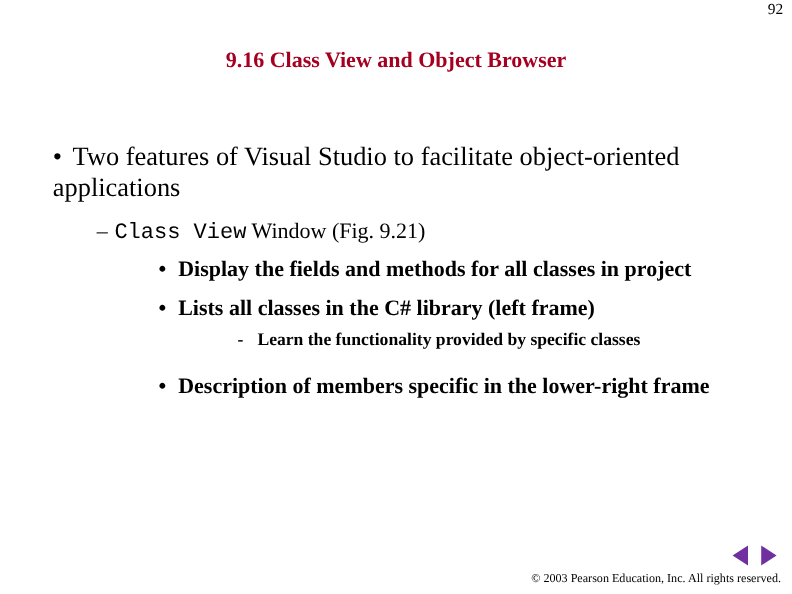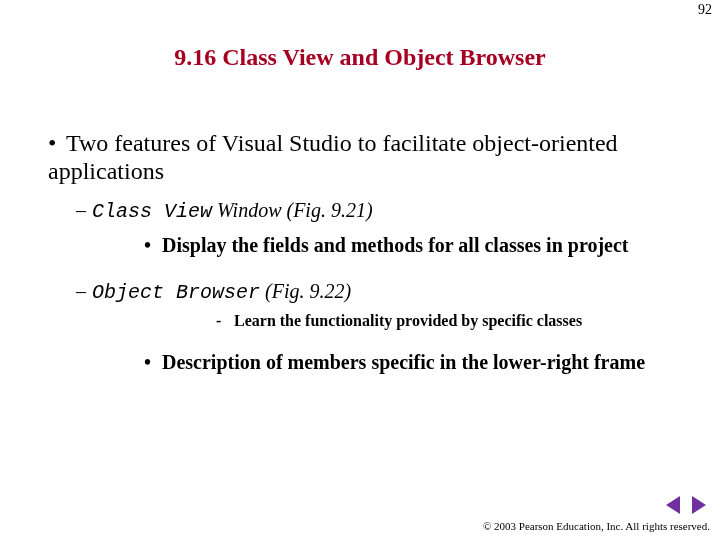--- a/index.html
+++ b/index.html
@@ -1,23 +1,23 @@
 <!DOCTYPE html>
 <html><head>
 <meta charset="utf-8">
 <style>
   * { margin: 0; padding: 0; box-sizing: border-box; }
   html, body { width: 720px; height: 540px; background: #fff; font-family: "Times New Roman", Times, serif; overflow: hidden; }
   .slide { position: relative; width: 720px; height: 540px; }
   .pagenum { position: absolute; top: 2px; right: 8px; font-size: 14px; }
-  .title { position: absolute; top: 44px; left: 0; width: 720px; text-align: center; color: #a50021; font-size: 24px; font-weight: bold; }
+  .title { position: absolute; top: 44px; left: 0; width: 720px; text-align: center; color: #a50021; font-size: 20px; font-weight: bold; }
   .body { position: absolute; top: 130px; left: 48px; right: 40px; }
   .l1 { font-size: 24px; margin-bottom: 14px; line-height: 1.15; font-family: Liberation Serif, serif; }
   .l1 .bullet { display: inline-block; width: 18px; }
-  .l2 { font-size: 20px; margin-left: 28px; margin-top: 6px; margin-bottom: 6px; font-style: italic; }
+  .l2 { font-size: 20px; margin-left: 40px; margin-top: 6px; margin-bottom: 6px; }
   .l2 .dash { display: inline-block; width: 16px; }
   .mono { font-family: "Courier New", Courier, monospace; }
   .l3 { font-size: 20px; font-weight: bold; margin-left: 96px; margin-top: 10px; margin-bottom: 4px; line-height: 1.25; }
   .l3 .dot { display: inline-block; width: 18px; }
   .l4 { font-size: 16px; font-weight: bold; margin-left: 168px; margin-top: 8px; margin-bottom: 20px; }
   .l4 .hyph { display: inline-block; width: 18px; }
   .footer { position: absolute; bottom: 8px; right: 10px; font-size: 11px; }
   .navbtn { position: absolute; bottom: 26px; width: 0; height: 0; border-style: solid; cursor: pointer; }
   .nav-prev { right: 40px; border-width: 9px 14px 9px 0; border-color: transparent #7030a0 transparent transparent; }
   .nav-next { right: 14px; border-width: 9px 0 9px 14px; border-color: transparent transparent transparent #7030a0; }
@@ -34,22 +34,22 @@
       <span class="bullet">•</span><span>Two features of Visual Studio to facilitate object-oriented applications</span>
     </div>
 
     <div class="l2">
       <span class="dash">–</span><span class="mono">Class View</span><span> Window (Fig. 9.21)</span>
     </div>
     <div class="l3">
       <span class="dot">•</span><span>Display the fields and methods for all classes in project</span>
     </div>
 
-    <div class="l2" style="margin-top:22px;">
-      <span class="dash">–</span><span class="mono">Object Browser</span><span> (Fig. 9.22)</span>
+    <div class="l3">
+      <span class="dot">•</span><span>Lists all classes in the C# library (left frame)</span>
     </div>
     <div class="l4">
       <span class="hyph">-</span><span>Learn the functionality provided by specific classes</span>
     </div>
     <div class="l3">
       <span class="dot">•</span><span>Description of members specific in the lower-right frame</span>
     </div>
   </div>
 
   <div class="navbtn nav-prev"></div>

